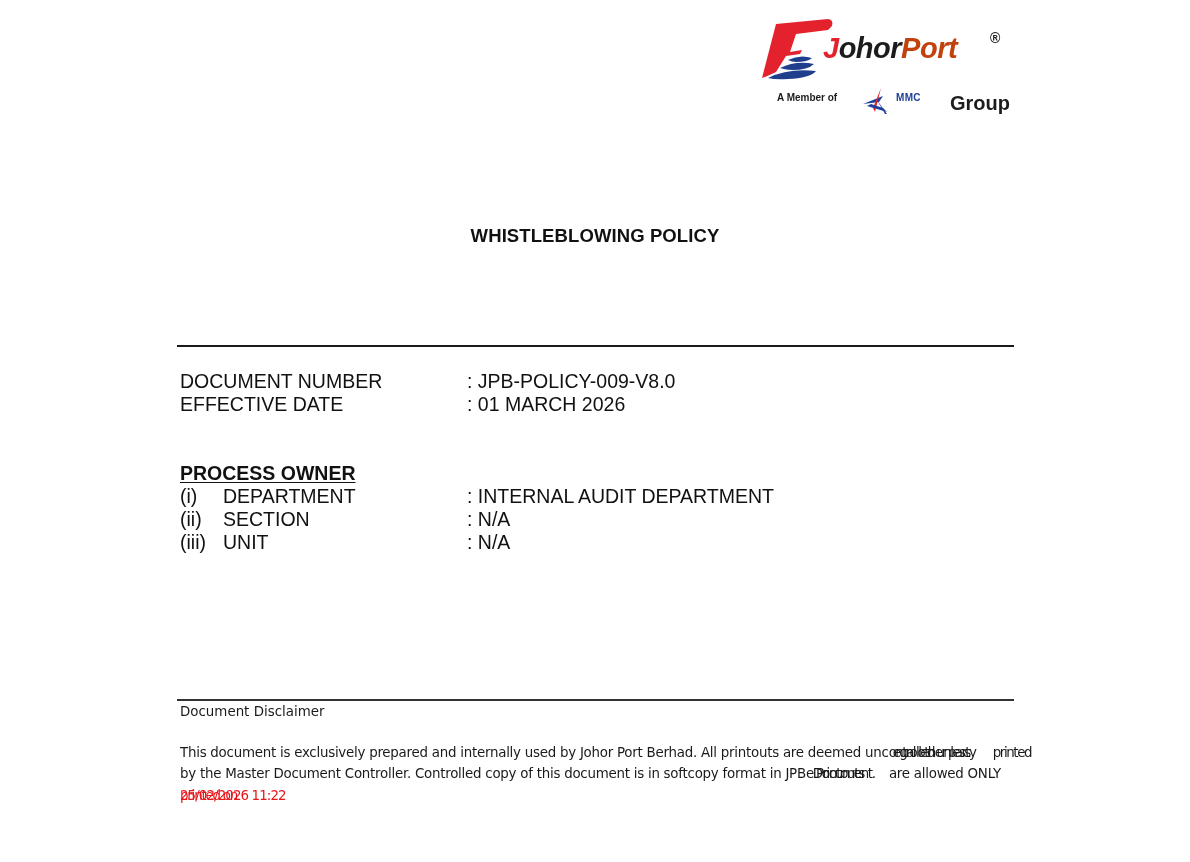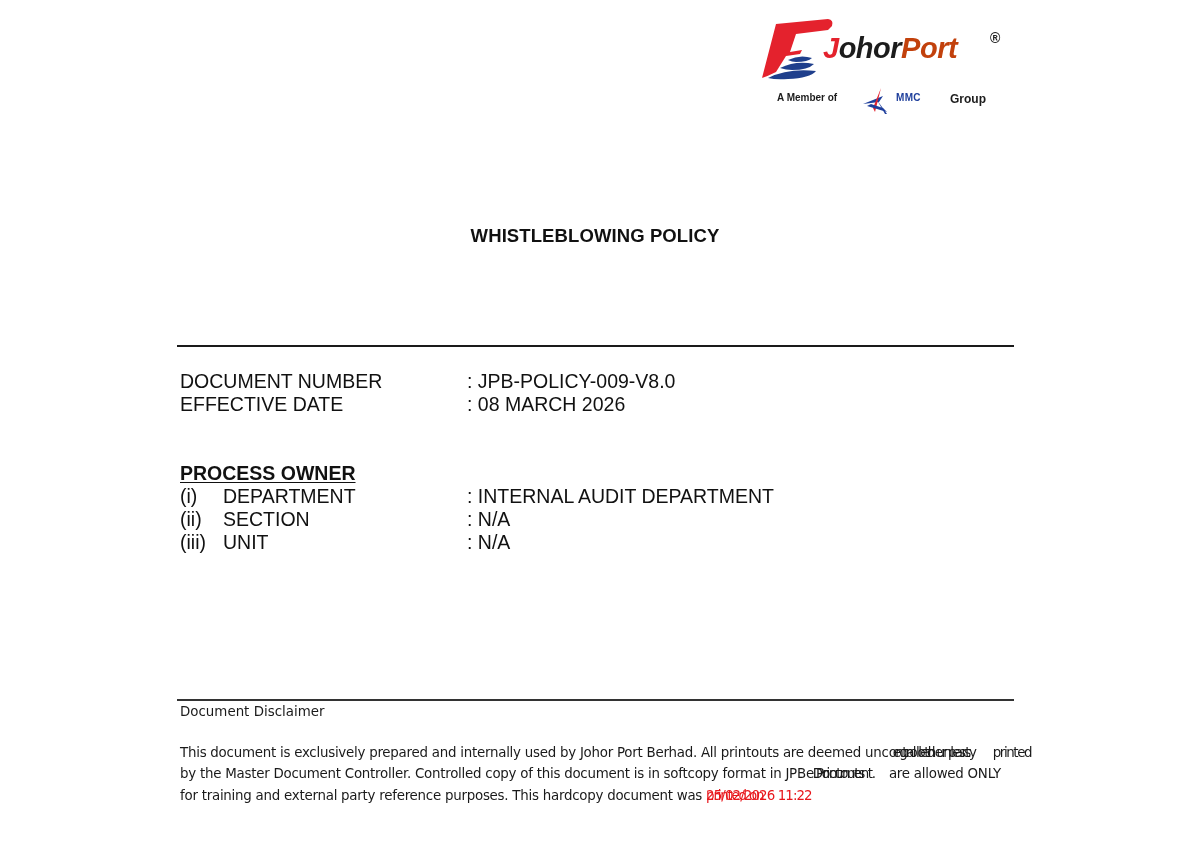--- a/index.html
+++ b/index.html
@@ -10,21 +10,21 @@
     .abs { position: absolute; }
     
     .logo { left: 758px; top: 16px; width: 260px; height: 100px; }
     .logo-word { left: 823px; top: 32px; font-size: 29px; font-weight: bold; font-style: italic; letter-spacing: -0.5px; white-space: nowrap; }
     .logo-word .j { color: #e4222d; }
     .logo-word .rest { color: #1c1c1c; margin-top: 36px; }
     .logo-word .port-p { color: #1f3f8c; }
     .reg { left: 990px; top: 30px; font-size: 14px; font-weight: bold; color: #222; }
     .member { left: 761px; top: 92px; font-size: 10px; font-weight: bold; color: #1c1c1c; white-space: nowrap; margin-left: 16px; }
     .mmc { left: 896px; top: 92px; font-size: 10px; font-weight: 900; color: #1f3f9c; letter-spacing: 0.3px; }
-    .group { left: 950px; top: 92px; font-size: 12px; font-weight: bold; color: #1c1c1c; }
+    .group { left: 950px; top: 92px; font-size: 20px; font-weight: bold; color: #1c1c1c; }
 
     .title { left: 0; width: 1190px; top: 225px; text-align: center; font-size: 18.5px; font-weight: bold; letter-spacing: 0.1px; }
 
     .rule { left: 177px; width: 837px; height: 2px; background: #1a1a1a; }
     .rule.top { top: 345px; }
     .rule.bottom { top: 699px; height: 1.5px; background: #333; }
 
     .row { font-size: 19.5px; white-space: nowrap; line-height: 23px; }
     .lbl { left: 180px; }
     .val { left: 467px; }
@@ -64,21 +64,21 @@
 <div class="abs mmc">MMC</div>
 <div class="abs group">Group</div>
 
 <div class="abs title">WHISTLEBLOWING POLICY</div>
 
 <div class="abs rule top"></div>
 
 <div class="abs row lbl" style="top:370px;">DOCUMENT NUMBER</div>
 <div class="abs row val" style="top:370px;">: JPB-POLICY-009-V8.0</div>
 <div class="abs row lbl" style="top:393px;">EFFECTIVE DATE</div>
-<div class="abs row val" style="top:393px;">: 08 MARCH 2026</div>
+<div class="abs row val" style="top:393px;">: 01 MARCH 2026</div>
 
 <div class="abs owner">PROCESS OWNER</div>
 
 <div class="abs row num" style="top:485px;">(i)</div>
 <div class="abs row sublbl" style="top:485px;">DEPARTMENT</div>
 <div class="abs row val" style="top:485px;">: INTERNAL AUDIT DEPARTMENT</div>
 
 <div class="abs row num" style="top:508px;">(ii)</div>
 <div class="abs row sublbl" style="top:508px;">SECTION</div>
 <div class="abs row val" style="top:508px;">: N/A</div>
@@ -93,14 +93,14 @@
 
 <div class="abs disc" style="top:745px;">
   <span>This document is exclusively prepared and internally used by Johor Port Berhad. All printouts are deemed unc</span><span style="position:relative; display:inline-block; width:104px; height:16px; vertical-align:top; letter-spacing:-1.6px;"><span class="overlap" style="left:0; top:0;">ontrolled unless</span><span class="overlap" style="left:4px; top:0;">egal other party</span></span><span style="letter-spacing:-1.4px;">printed</span>
 </div>
 
 <div class="abs disc" style="top:766px;">
   <span>by the Master Document Controller. Controlled copy of this document is in softcopy format in JPB</span><span style="position:relative; display:inline-block; width:79px; height:16px; vertical-align:top; letter-spacing:-1.3px;"><span class="overlap" style="left:0; top:0;">eDocument.</span><span class="overlap" style="left:10px; top:0;">Printouts</span></span><span style="margin-left:4px;">are allowed ONLY</span>
 </div>
 
 <div class="abs disc" style="top:788px;">
-  <span>for training and external party reference purposes. This hardcopy document was </span><span style="position:relative; display:inline-block; width:106px; height:16px; vertical-align:top;"><span class="overlap red" style="left:0; top:0; letter-spacing:-1.2px;">printed on</span><span class="overlap red" style="left:0; top:0; letter-spacing:-0.9px;">25/02/2026 11:22</span></span>
+  <span style="position:relative; display:inline-block; width:106px; height:16px; vertical-align:top;"><span class="overlap red" style="left:0; top:0; letter-spacing:-1.2px;">printed on</span><span class="overlap red" style="left:0; top:0; letter-spacing:-0.9px;">25/02/2026 11:22</span></span>
 </div>
 
 </body></html>

